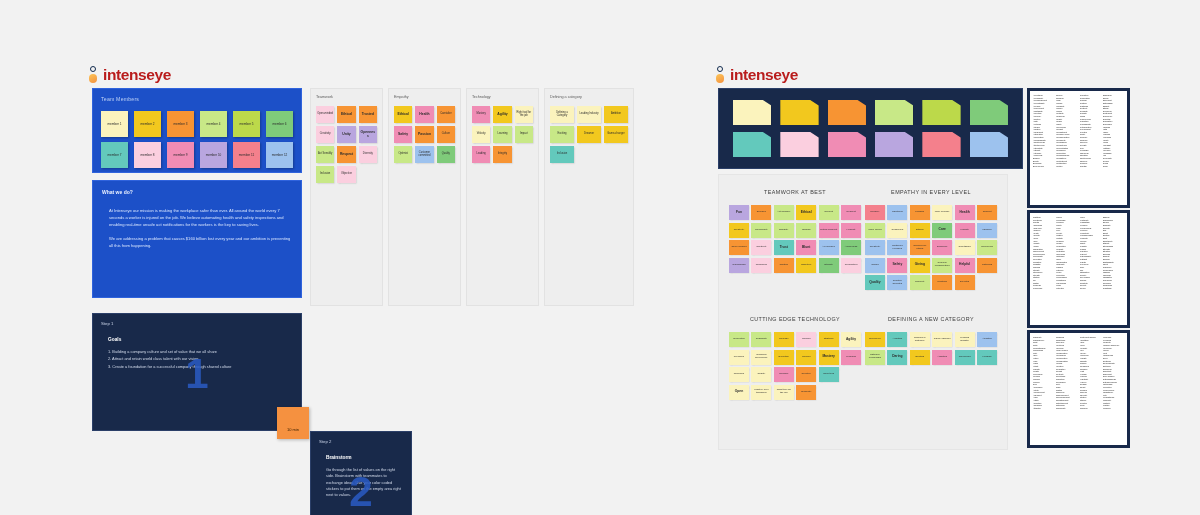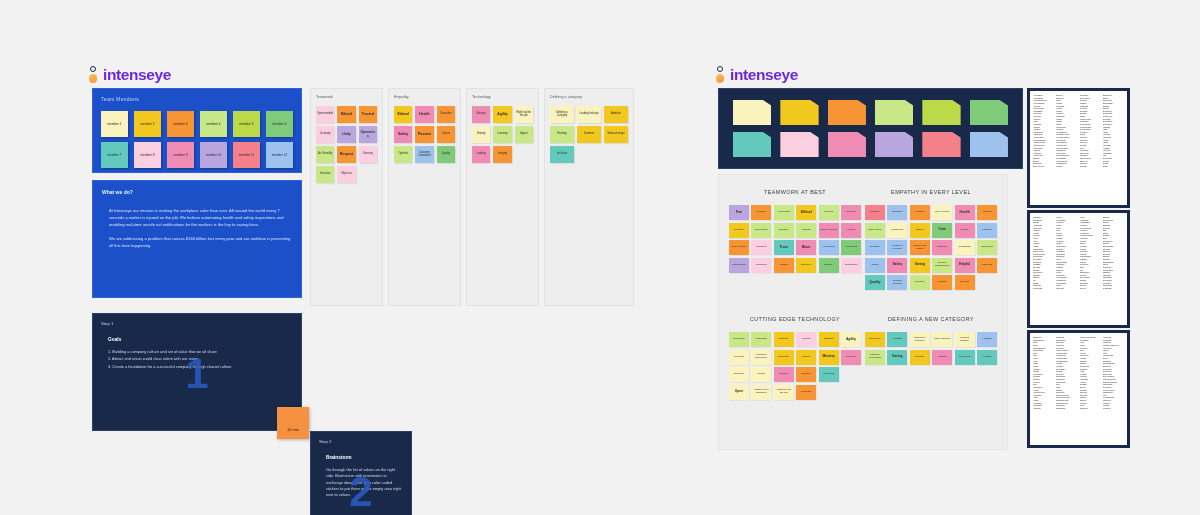--- a/index.html
+++ b/index.html
@@ -19,21 +19,21 @@
     width: 6px; height: 6px; border-radius: 50%;
     border: 1.6px solid #132c4f; background: transparent;
   }
   .logo-blob {
     position: absolute; bottom: 1px; left: 0;
     width: 8px; height: 9px;
     border-radius: 4px 4px 4px 4px;
     background: linear-gradient(150deg,#fcc65a 0%, #f4903d 100%);
   }
   .logo-text {
-    font-size: 15.5px; font-weight: bold; color: #6d28d9;
+    font-size: 15.5px; font-weight: bold; color: #b91c1c;
     letter-spacing: -0.4px;
   }
 
   
   #left-board { position: absolute; left: 92px; top: 88px; width: 542px; height: 345px; }
 
   .panel { position: absolute; }
 
   
   #team-members {

